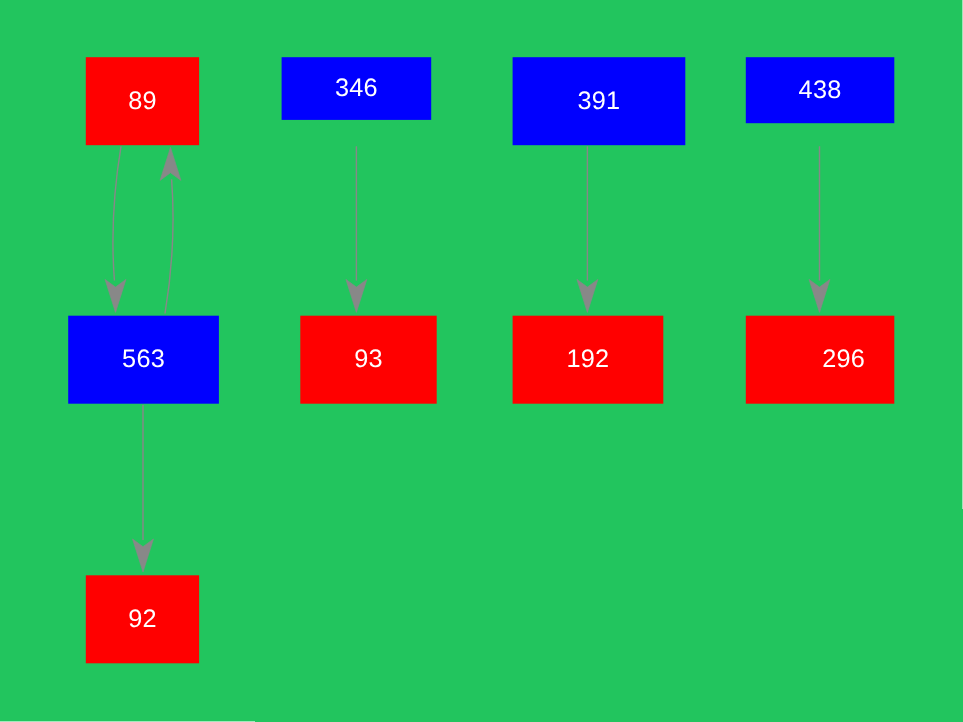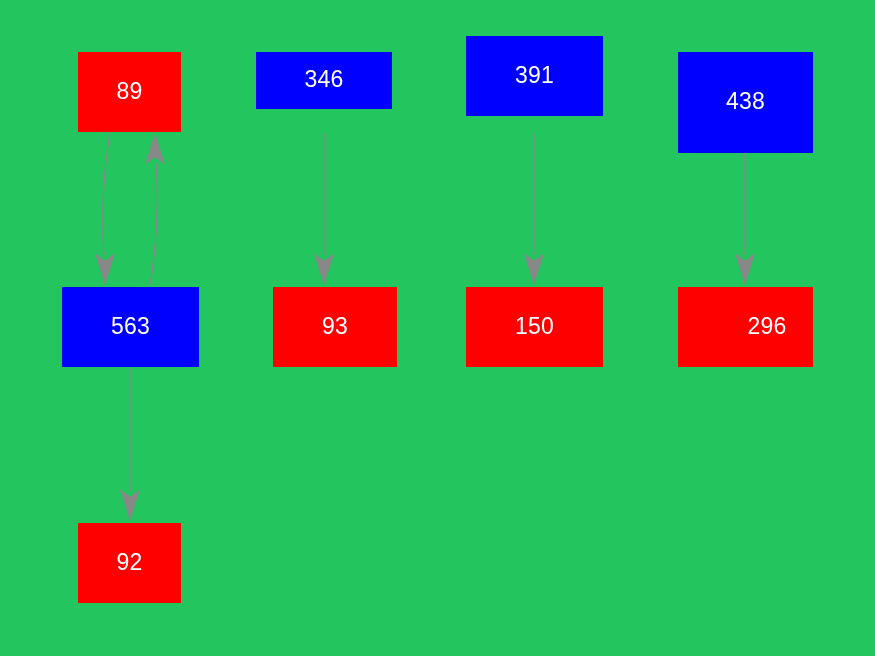--- a/index.html
+++ b/index.html
@@ -73,34 +73,34 @@
       </g>
     </svg>
 
   <div id="node-layer">
       <div class="node" style="left: 78px; top: 52px; width: 103px; height: 80px; background: rgb(255, 0, 0);">
         <span class="node-label">89</span>
       </div>
       <div class="node" style="left: 256px; top: 52px; width: 136px; height: 57px; background: rgb(0, 0, 255);">
         <span class="node-label">346</span>
       </div>
-      <div class="node" style="left: 466px; top: 36px; width: 137px; height: 80px; background: rgb(0, 0, 255);">
+      <div class="node" style="left: 466px; top: 52px; width: 157px; height: 80px; background: rgb(0, 0, 255);">
         <span class="node-label">391</span>
       </div>
-      <div class="node" style="left: 678px; top: 52px; width: 135px; height: 101px; background: rgb(0, 0, 255);">
+      <div class="node" style="left: 678px; top: 52px; width: 135px; height: 60px; background: rgb(0, 0, 255);">
         <span class="node-label">438</span>
       </div>
       <div class="node" style="left: 62px; top: 287px; width: 137px; height: 80px; background: rgb(0, 0, 255);">
         <span class="node-label">563</span>
       </div>
       <div class="node" style="left: 273px; top: 287px; width: 124px; height: 80px; background: rgb(255, 0, 0);">
         <span class="node-label">93</span>
       </div>
       <div class="node" style="left: 466px; top: 287px; width: 137px; height: 80px; background: rgb(255, 0, 0);">
-        <span class="node-label">150</span>
+        <span class="node-label">192</span>
       </div>
       <div class="node" style="left: 678px; top: 287px; width: 135px; height: 80px; background: rgb(255, 0, 0); padding-left: 43px;">
         <span class="node-label">296</span>
       </div>
       <div class="node" style="left: 78px; top: 523px; width: 103px; height: 80px; background: rgb(255, 0, 0);">
         <span class="node-label">92</span>
       </div>
     </div>
 
 </div>

